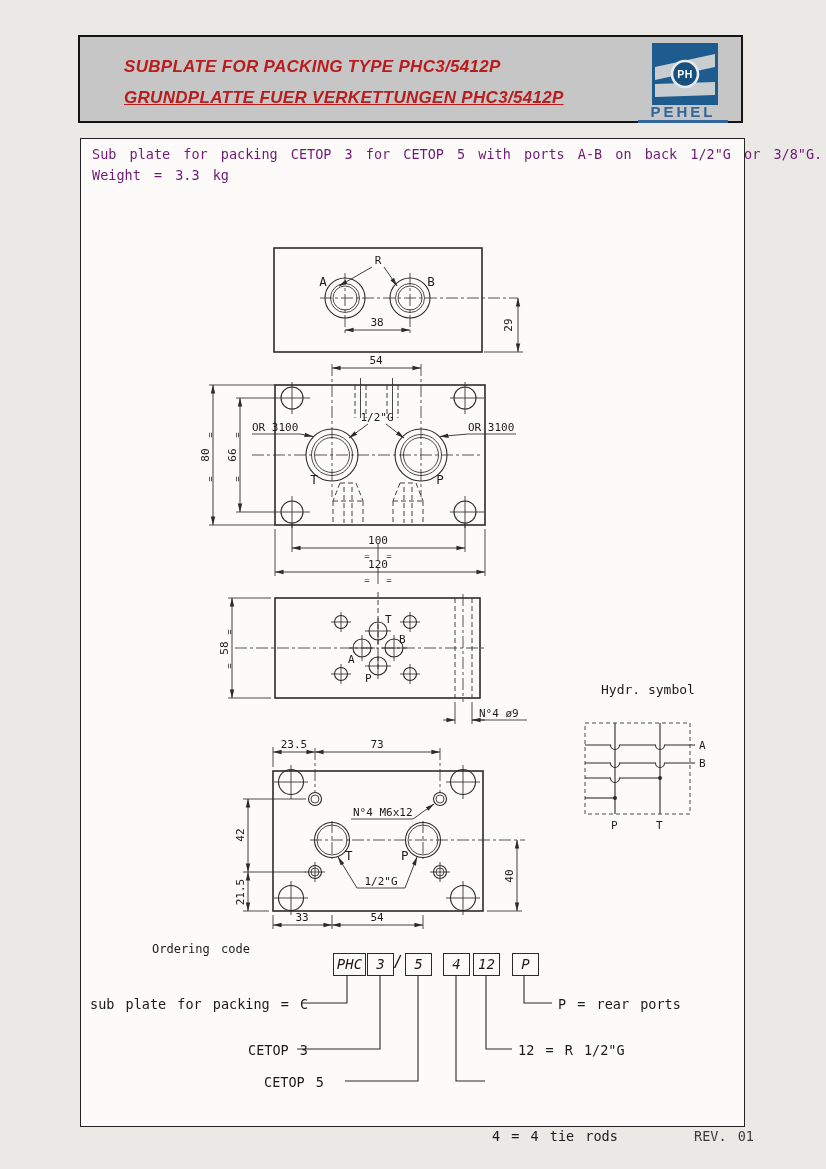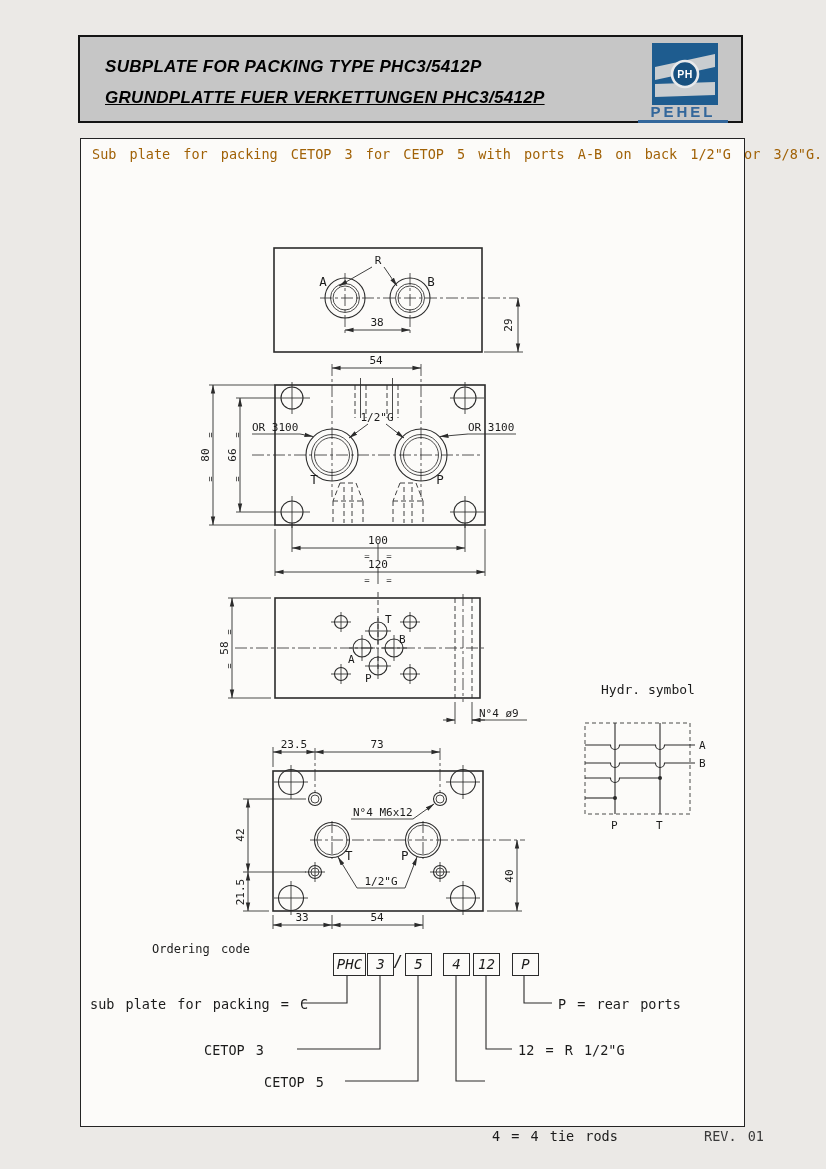--- a/index.html
+++ b/index.html
@@ -4,51 +4,51 @@
 <style>
   html,body{margin:0;padding:0;}
   body{
     position:relative;width:826px;height:1169px;
     background:#ebe9e6;overflow:hidden;
     font-family:"DejaVu Sans Mono", monospace;color:#1c1c1c;
   }
   .abs{position:absolute;}
   
   #header{left:78px;top:35px;width:661px;height:84px;background:#c6c6c6;border:2.5px solid #141414;}
-  .hdr-title{position:absolute;left:25px;font:italic bold 17px "Liberation Sans", sans-serif;color:#000000;letter-spacing:.3px;white-space:nowrap;}
+  .hdr-title{position:absolute;left:44px;font:italic bold 17px "Liberation Sans", sans-serif;color:#b91c1c;letter-spacing:.3px;white-space:nowrap;}
   #hdr-title-en{top:20px;}
   #hdr-title-de{top:51px;text-decoration:underline;}
   
   #logo-square{left:652px;top:43px;width:66px;height:62px;}
   #logo-brand{left:636px;top:103px;width:94px;text-align:center;
     font:bold 15px "Liberation Sans", sans-serif;color:#33679b;letter-spacing:3px;}
   #logo-underline{left:638px;top:120px;width:90px;height:3px;background:#33679b;}
   
   #main-frame{left:80px;top:138px;width:663px;height:987px;background:#fcfbf9;border:1.5px solid #242424;}
   
-  #description{left:92px;top:144px;font-size:13.5px;line-height:21px;word-spacing:5px;white-space:nowrap;color:#a16207;}
+  #description{left:92px;top:144px;font-size:13.5px;line-height:21px;word-spacing:5px;white-space:nowrap;color:#701a75;}
   
   svg{overflow:visible;}
   .oln{fill:none;stroke:#2b2b2b;stroke-width:1.6;}
   .med{fill:none;stroke:#2b2b2b;stroke-width:1.1;}
   .thin{fill:none;stroke:#2b2b2b;stroke-width:0.85;}
   .cl{fill:none;stroke:#2b2b2b;stroke-width:0.8;stroke-dasharray:12 3 3 3;}
   .hid{fill:none;stroke:#2b2b2b;stroke-width:0.9;stroke-dasharray:5 3;}
   .dim{fill:none;stroke:#2b2b2b;stroke-width:0.9;}
   .ldr{fill:none;stroke:#2b2b2b;stroke-width:0.9;}
   text{font-family:"DejaVu Sans Mono", monospace;fill:#1b1b1b;}
   .lb{font-size:11px;}
   .pt{font-size:12.5px;}
   .sm{font-size:9px;}
   .ttl{font-size:13px;}
   
   .oc-box{position:absolute;height:21px;border:1.5px solid #2b2b2b;font-size:14px;text-align:center;line-height:21px;top:953px;background:#fcfbf9;font-style:italic;}
   .oc-label{position:absolute;font-size:13.5px;word-spacing:3px;white-space:nowrap;color:#1b1b1b;}
   #ordering-title{left:152px;top:942px;font-size:12px;word-spacing:4px;}
-  #rev{left:694px;top:1128px;font-size:13.5px;color:#3a3a3a;word-spacing:3px;margin-left:10px;}
+  #rev{left:694px;top:1128px;font-size:13.5px;color:#3a3a3a;word-spacing:3px;}
 </style>
 </head>
 <body>
 
 <svg width="0" height="0" class="abs">
   <defs>
     <marker id="arr" viewBox="0 0 10 6" refX="9.5" refY="3" markerWidth="10" markerHeight="6" orient="auto-start-reverse">
       <path d="M0,0.6 L9.8,3 L0,5.4 z" fill="#2b2b2b"></path>
     </marker>
   </defs>
@@ -65,20 +65,21 @@
   <circle cx="33" cy="31" r="13" fill="#17507f" stroke="#e8eaec" stroke-width="2.6"></circle>
   <text x="33" y="35" text-anchor="middle" style="font:bold 10.5px 'Liberation Sans', sans-serif;fill:#ffffff;letter-spacing:.5px">PH</text>
 </svg>
 <div id="logo-brand" class="abs">PEHEL</div>
 <div id="logo-underline" class="abs"></div>
 
 <div id="main-frame" class="abs"></div>
 
 <div id="description" class="abs">
   <div>Sub plate for packing CETOP 3 for CETOP 5 with ports A-B on back 1/2"G or 3/8"G.</div>
+  <div>Weight = 3.3 kg</div>
 </div>
 
 <svg class="abs" style="left:250px;top:235px" width="290" height="125">
   <g>
     <rect x="24" y="13" width="208" height="104" class="oln"></rect>
   </g>
   <g>
     <line x1="70" y1="63" x2="268" y2="63" class="cl"></line>
     <line x1="95" y1="38" x2="95" y2="99" class="cl"></line>
     <line x1="160" y1="38" x2="160" y2="99" class="cl"></line>
@@ -404,19 +405,19 @@
 <svg class="abs" style="left:280px;top:976px" width="370" height="112">
   <path d="M67,0 L67,27 L22,27" class="med" fill="none"></path>
   <path d="M100,0 L100,73 L17,73" class="med" fill="none"></path>
   <path d="M138,0 L138,105 L65,105" class="med" fill="none"></path>
   <path d="M176,0 L176,105 L205,105" class="med" fill="none"></path>
   <path d="M206,0 L206,73 L232,73" class="med" fill="none"></path>
   <path d="M244,0 L244,27 L272,27" class="med" fill="none"></path>
 </svg>
 
 <div class="oc-label" style="left:90px;top:996px;width:205px;text-align:right">sub plate for packing = C</div>
-<div class="oc-label" style="left:204px;top:1042px;width:92px;text-align:left">CETOP 3</div>
+<div class="oc-label" style="left:216px;top:1042px;width:92px;text-align:right">CETOP 3</div>
 <div class="oc-label" style="left:234px;top:1074px;width:90px;text-align:right">CETOP 5</div>
 <div class="oc-label" style="left:492px;top:1128px">4 = 4 tie rods</div>
 <div class="oc-label" style="left:518px;top:1042px">12 = R 1/2"G</div>
 <div class="oc-label" style="left:558px;top:996px">P = rear ports</div>
 
 <div id="rev" class="abs">REV. 01</div>
 
 </body></html>

